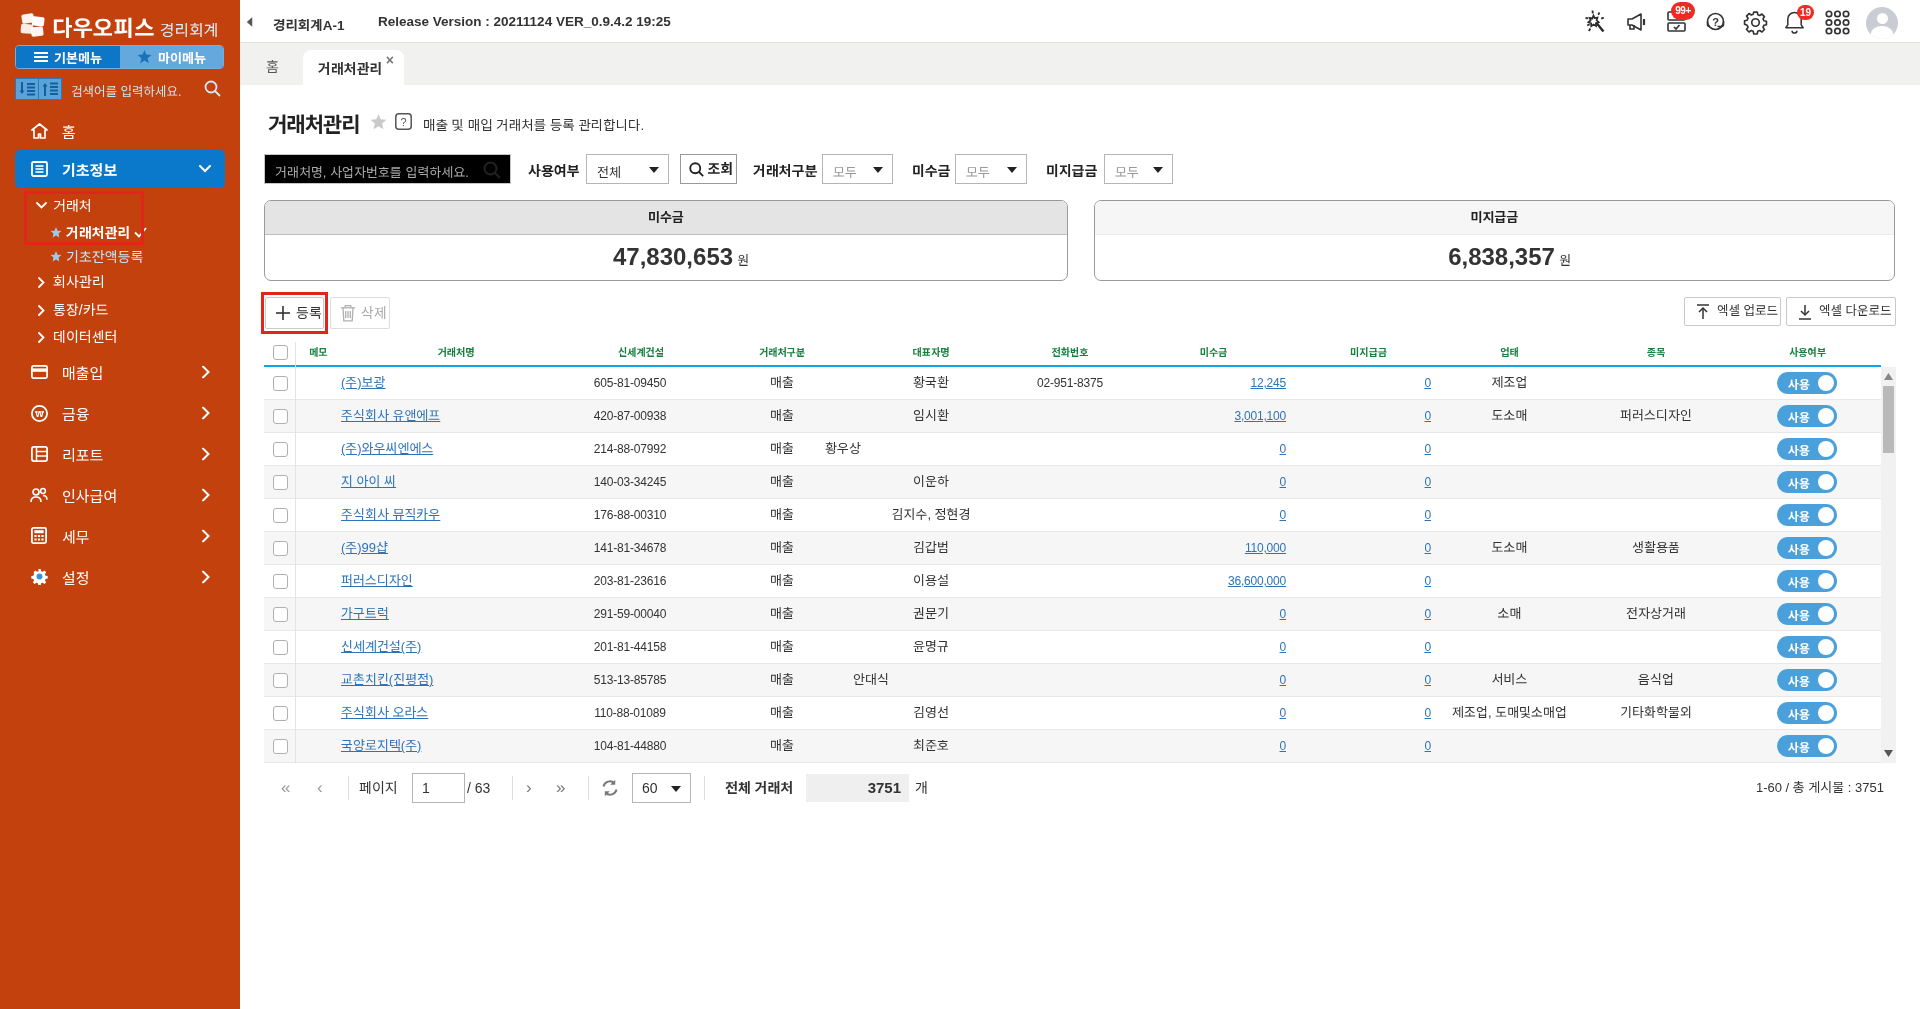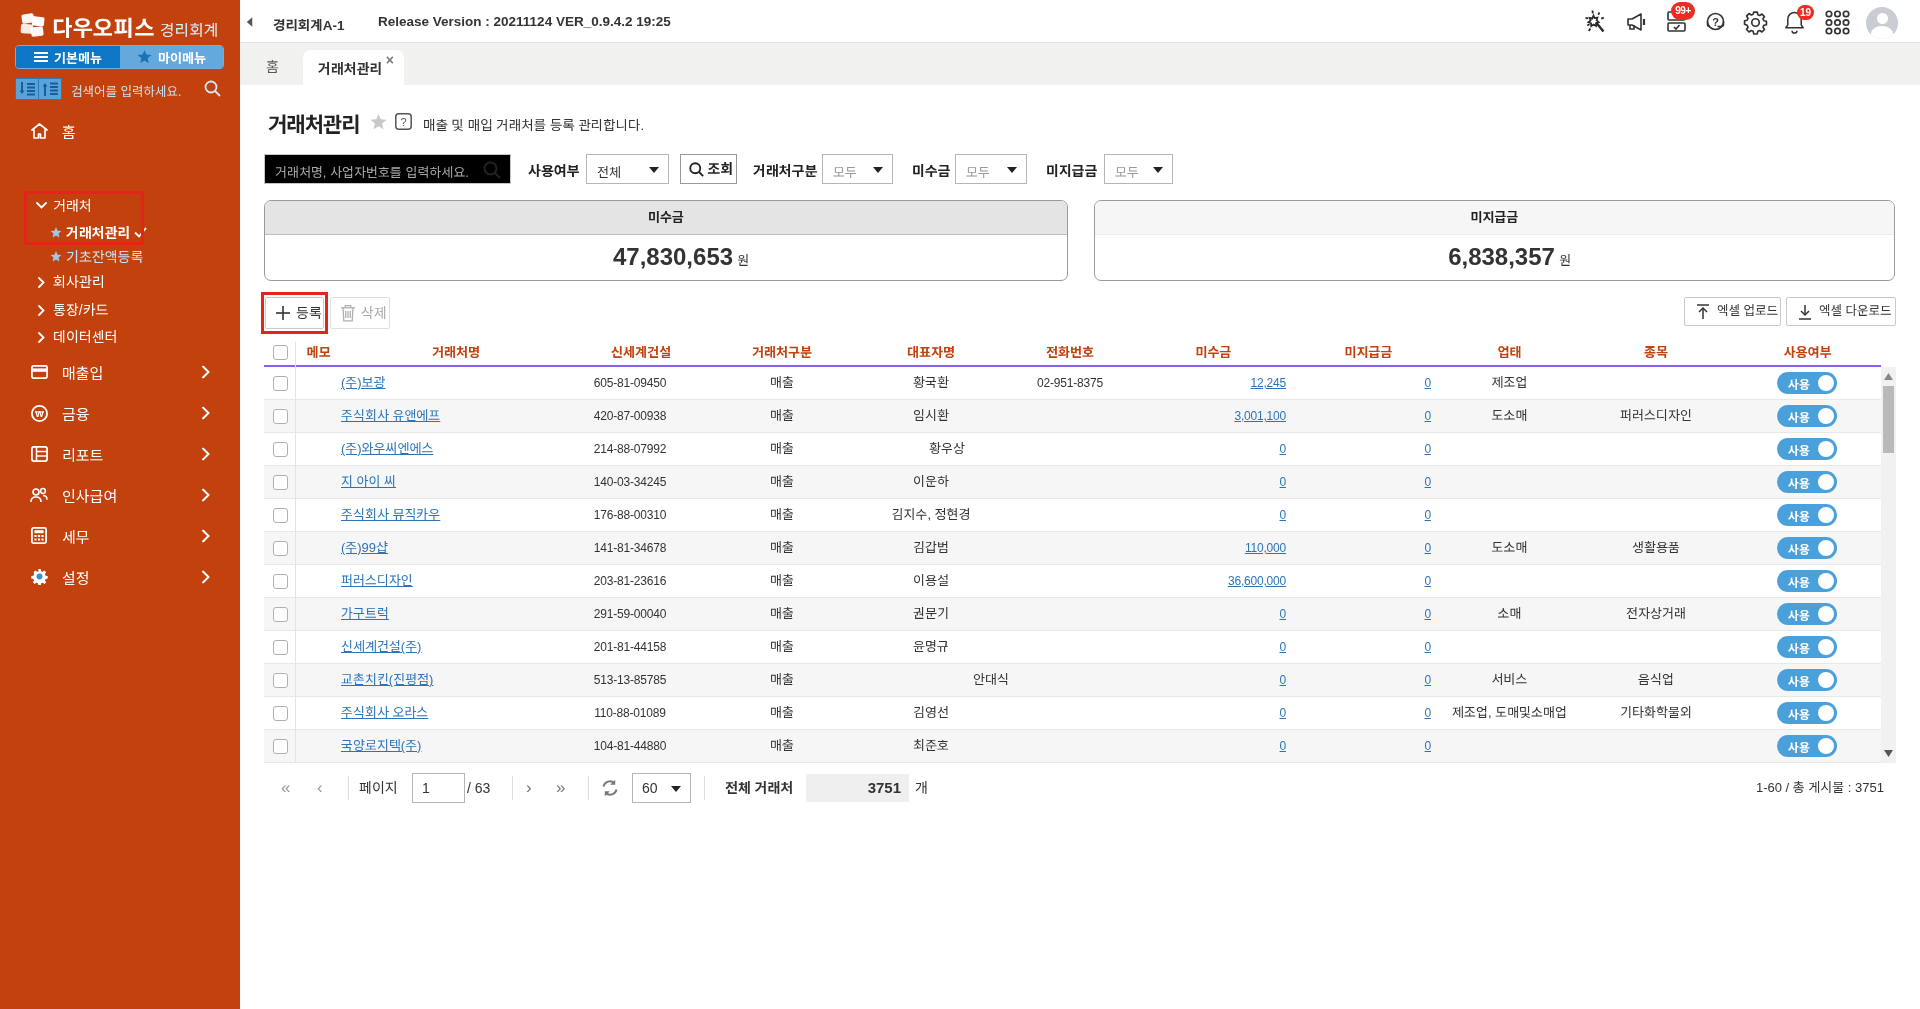--- a/index.html
+++ b/index.html
@@ -46,21 +46,21 @@
 #btn-search{position:absolute;left:440px;top:69px;width:57px;height:30px;border:1px solid #999;background:#fff;font-size:14px;font-weight:700;color:#222;text-align:center;line-height:28px}
 
 .card{position:absolute;top:115px;height:81px;border:1px solid #9a9a9a;border-radius:7px;background:#fff;overflow:hidden}
 .card .hd{height:34px;background:#e4e4e4;border-bottom:1px solid #bdbdbd;text-align:center;font-size:13px;font-weight:700;color:#222;line-height:34px}
 .card .hd2{background:#f6f6f6;border-bottom:1px solid #ececec}
 .card .val{text-align:center;font-size:24px;font-weight:700;color:#333;margin-top:8px;padding-left:30px}
 .card .won{font-size:13px;font-weight:400;color:#333;margin-left:4px}
 
 .abtn{position:absolute;top:212px;height:32px;border:1px solid #c9c9c9;background:#fff;font-size:14px;color:#333;border-radius:2px;white-space:nowrap}
 
-#thead{position:absolute;left:24px;top:257px;width:1617px;height:25px;font-size:13px;font-weight:700;color:#c2410c;border-bottom:2px solid #8b5cf6}
+#thead{position:absolute;left:24px;top:257px;width:1617px;height:25px;font-size:10px;font-weight:700;color:#15803d;border-bottom:2px solid #0ea5e9}
 #tbody{position:absolute;left:24px;top:282px;width:1617px;height:396px;overflow:hidden}
 .row{position:relative;width:1617px;height:33px;border-bottom:1px solid #e8e8e8}
 .row.alt{background:#f6f6f6}
 .cell{position:absolute;top:0;height:33px;line-height:32px;font-size:13px;color:#333;white-space:nowrap}
 .celld{font-size:12px;letter-spacing:-.2px}
 .link{color:#2c74b9;text-decoration:underline}
 .num{color:#2c74b9;text-decoration:underline}
 .hcell{position:absolute;top:0;height:25px;line-height:22px;text-align:center}
 
 .tog{position:absolute;width:60px;height:22px;background:#4aa0da;border-radius:11px;top:5px}
@@ -126,20 +126,32 @@
     <svg width="17" height="17" viewBox="0 0 17 17" style="position:absolute;right:4px;top:2px">
         <circle cx="7" cy="7" r="5.5" fill="none" stroke="#d2eafa" stroke-width="1.8"></circle>
         <line x1="11" y1="11" x2="16" y2="16" stroke="#d2eafa" stroke-width="1.8"></line>
       </svg>
   </div>
   <div class="menu-item" style="top:116px">
     <svg style="position:absolute;left:31px;top:7px" width="17" height="16" viewBox="0 0 17 16">
         <path d="M8.5 1L1 7h2v8h4.5v-4h2v4H14V7h2z" fill="none" stroke="#fff" stroke-width="1.7" stroke-linejoin="round"></path>
       </svg>
     <span class="txt">홈</span>
+  </div>
+  <div id="sel-item">
+    <svg style="position:absolute;left:16px;top:11px" width="17" height="16" viewBox="0 0 17 16">
+        <rect x="1" y="1" width="15" height="14" rx="1.5" fill="none" stroke="#fff" stroke-width="1.8"></rect>
+        <line x1="4.5" y1="5" x2="12.5" y2="5" stroke="#fff" stroke-width="1.6"></line>
+        <line x1="4.5" y1="8" x2="12.5" y2="8" stroke="#fff" stroke-width="1.6"></line>
+        <line x1="4.5" y1="11" x2="12.5" y2="11" stroke="#fff" stroke-width="1.6"></line>
+      </svg>
+    <span style="position:absolute;left:47px;top:9px;font-size:15px;font-weight:700">기초정보</span>
+    <svg style="position:absolute;right:14px;top:15px" width="12" height="8" viewBox="0 0 12 8">
+        <path d="M1 1l5 5 5-5" fill="none" stroke="#fff" stroke-width="2" stroke-linecap="round"></path>
+      </svg>
   </div>
   <div class="sub-item" style="top:197px">
     <svg style="position:absolute;left:36px;top:5px" width="11" height="7" viewBox="0 0 11 7">
         <path d="M1 1l4.5 4.5L10 1" fill="none" stroke="#fff" stroke-width="1.8" stroke-linecap="round"></path>
       </svg>
     <span style="position:absolute;left:53px;top:-2px;font-size:14px">거래처</span>
   </div>
   <div class="sub-item" style="top:224px">
     <svg style="position:absolute;left:50px;top:3px" width="12" height="11" viewBox="0 0 12 11">
         <path d="M6 0l1.5 3.7 4 .3-3 2.6.9 3.9L6 8.4 2.6 10.5l.9-3.9-3-2.6 4-.3z" fill="#9ec9ea"></path>
@@ -455,21 +467,21 @@
           <span class="t">사용</span>
           <span class="k"></span>
         </div>
       </div>
 <div class="row">
         <div class="cb" style="left:9px;top:9px"></div>
         <div style="position:absolute;left:31px;top:0;width:1px;height:33px;background:#e3e3e3"></div>
         <div class="cell link" style="left:77px">(주)와우씨엔에스</div>
         <div class="cell celld" style="left:296px;width:140px;text-align:center">214-88-07992</div>
         <div class="cell" style="left:447px;width:142px;text-align:center">매출</div>
-        <div class="cell" style="left:605px;width:156px;text-align:center">황우상</div>
+        <div class="cell" style="left:561px;width:156px;">황우상</div>
         <div class="cell num celld" style="left:867px;width:155px;text-align:right">0</div>
         <div class="cell num celld" style="left:1032px;width:135px;text-align:right">0</div>
         <div class="tog" style="left:1513px">
           <span class="t">사용</span>
           <span class="k"></span>
         </div>
       </div>
 <div class="row alt">
         <div class="cb" style="left:9px;top:9px"></div>
         <div style="position:absolute;left:31px;top:0;width:1px;height:33px;background:#e3e3e3"></div>
@@ -557,21 +569,21 @@
           <span class="t">사용</span>
           <span class="k"></span>
         </div>
       </div>
 <div class="row alt">
         <div class="cb" style="left:9px;top:9px"></div>
         <div style="position:absolute;left:31px;top:0;width:1px;height:33px;background:#e3e3e3"></div>
         <div class="cell link" style="left:77px">교촌치킨(진평점)</div>
         <div class="cell celld" style="left:296px;width:140px;text-align:center">513-13-85785</div>
         <div class="cell" style="left:447px;width:142px;text-align:center">매출</div>
-        <div class="cell" style="left:589px;width:156px;text-align:right">안대식</div>
+        <div class="cell" style="left:589px;width:156px;text-align:left">안대식</div>
         <div class="cell num celld" style="left:867px;width:155px;text-align:right">0</div>
         <div class="cell num celld" style="left:1032px;width:135px;text-align:right">0</div>
         <div class="cell" style="left:1177px;width:137px;text-align:center">서비스</div>
         <div class="cell" style="left:1314px;width:156px;text-align:center">음식업</div>
         <div class="tog" style="left:1513px">
           <span class="t">사용</span>
           <span class="k"></span>
         </div>
       </div>
 <div class="row">

